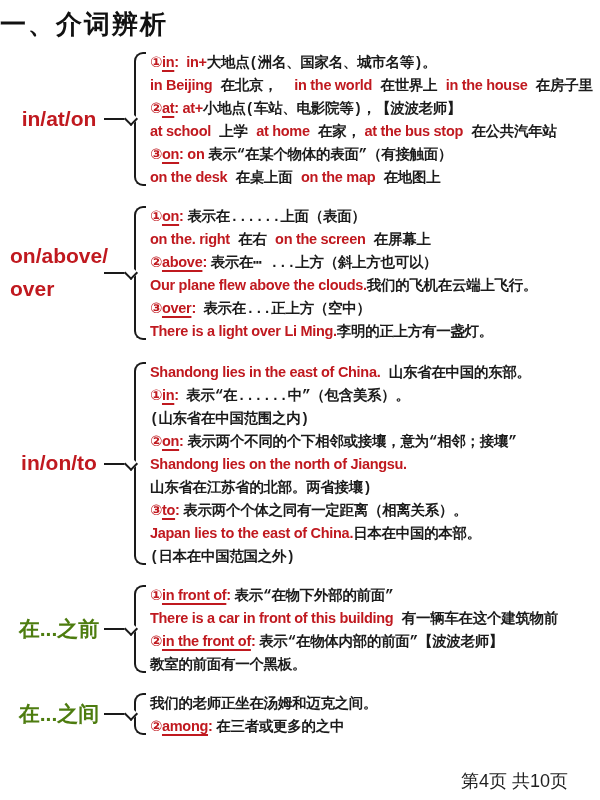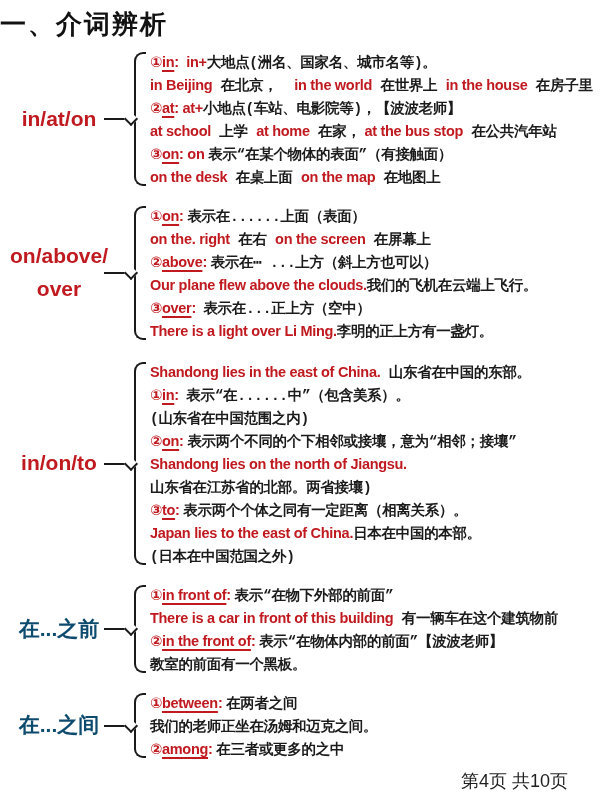--- a/index.html
+++ b/index.html
@@ -10,24 +10,24 @@
   }
   .page-title {
     font-size:26px; font-weight:bold; letter-spacing:2px;
     padding-top:7px; color:#111;
   }
   .sections { margin-top:7px; }
   .section { display:flex; align-items:stretch; }
   .sec-m14 { margin-bottom:14px; } .sec-m16 { margin-bottom:16px; }
   .section-label {
     width:118px; flex:none; display:flex; align-items:center; justify-content:center;
-    text-align:center; font-weight:bold; font-size:21px; line-height:1.55; white-space:pre-line;
+    font-weight:bold; font-size:21px; line-height:1.55; white-space:pre-line;
   }
   .section-label.red { color:var(--red); }
-  .section-label.black { color:#0c4a6e; }
+  .section-label.black { color:#4d7c0f; }
   .brace-col { width:32px; flex:none; position:relative; }
   .brace-bar {
     position:absolute; left:16px; top:3px; bottom:3px; width:10px;
     border-left:2px solid var(--line); border-top:2px solid var(--line); border-bottom:2px solid var(--line);
     border-radius:9px 0 0 9px;
   }
   .brace-tip {
     position:absolute; left:8px; top:50%; width:8px; height:8px; background:#fff;
     border-left:2px solid var(--line); border-bottom:2px solid var(--line);
     transform:translateY(-50%) rotate(-45deg);
@@ -120,19 +120,18 @@
       </div>
     </div>
     <div class="section ">
       <div class="section-label black">在...之间</div>
       <div class="brace-col">
         <div class="brace-dash"></div>
         <div class="brace-bar"></div>
         <div class="brace-tip"></div>
       </div>
       <div class="section-content">
-        <div class="content-line"><span class="seg red">①</span><span class="seg red u">between</span><span class="seg red">: </span><span class="seg black">在两者之间</span></div>
         <div class="content-line"><span class="seg black">我们的老师正坐在汤姆和迈克之间。</span></div>
         <div class="content-line"><span class="seg red">②</span><span class="seg red u">among</span><span class="seg red">: </span><span class="seg black">在三者或更多的之中</span></div>
       </div>
     </div>
   </div>
 <div class="page-number">第4页 共10页</div>
 
 </body></html>

